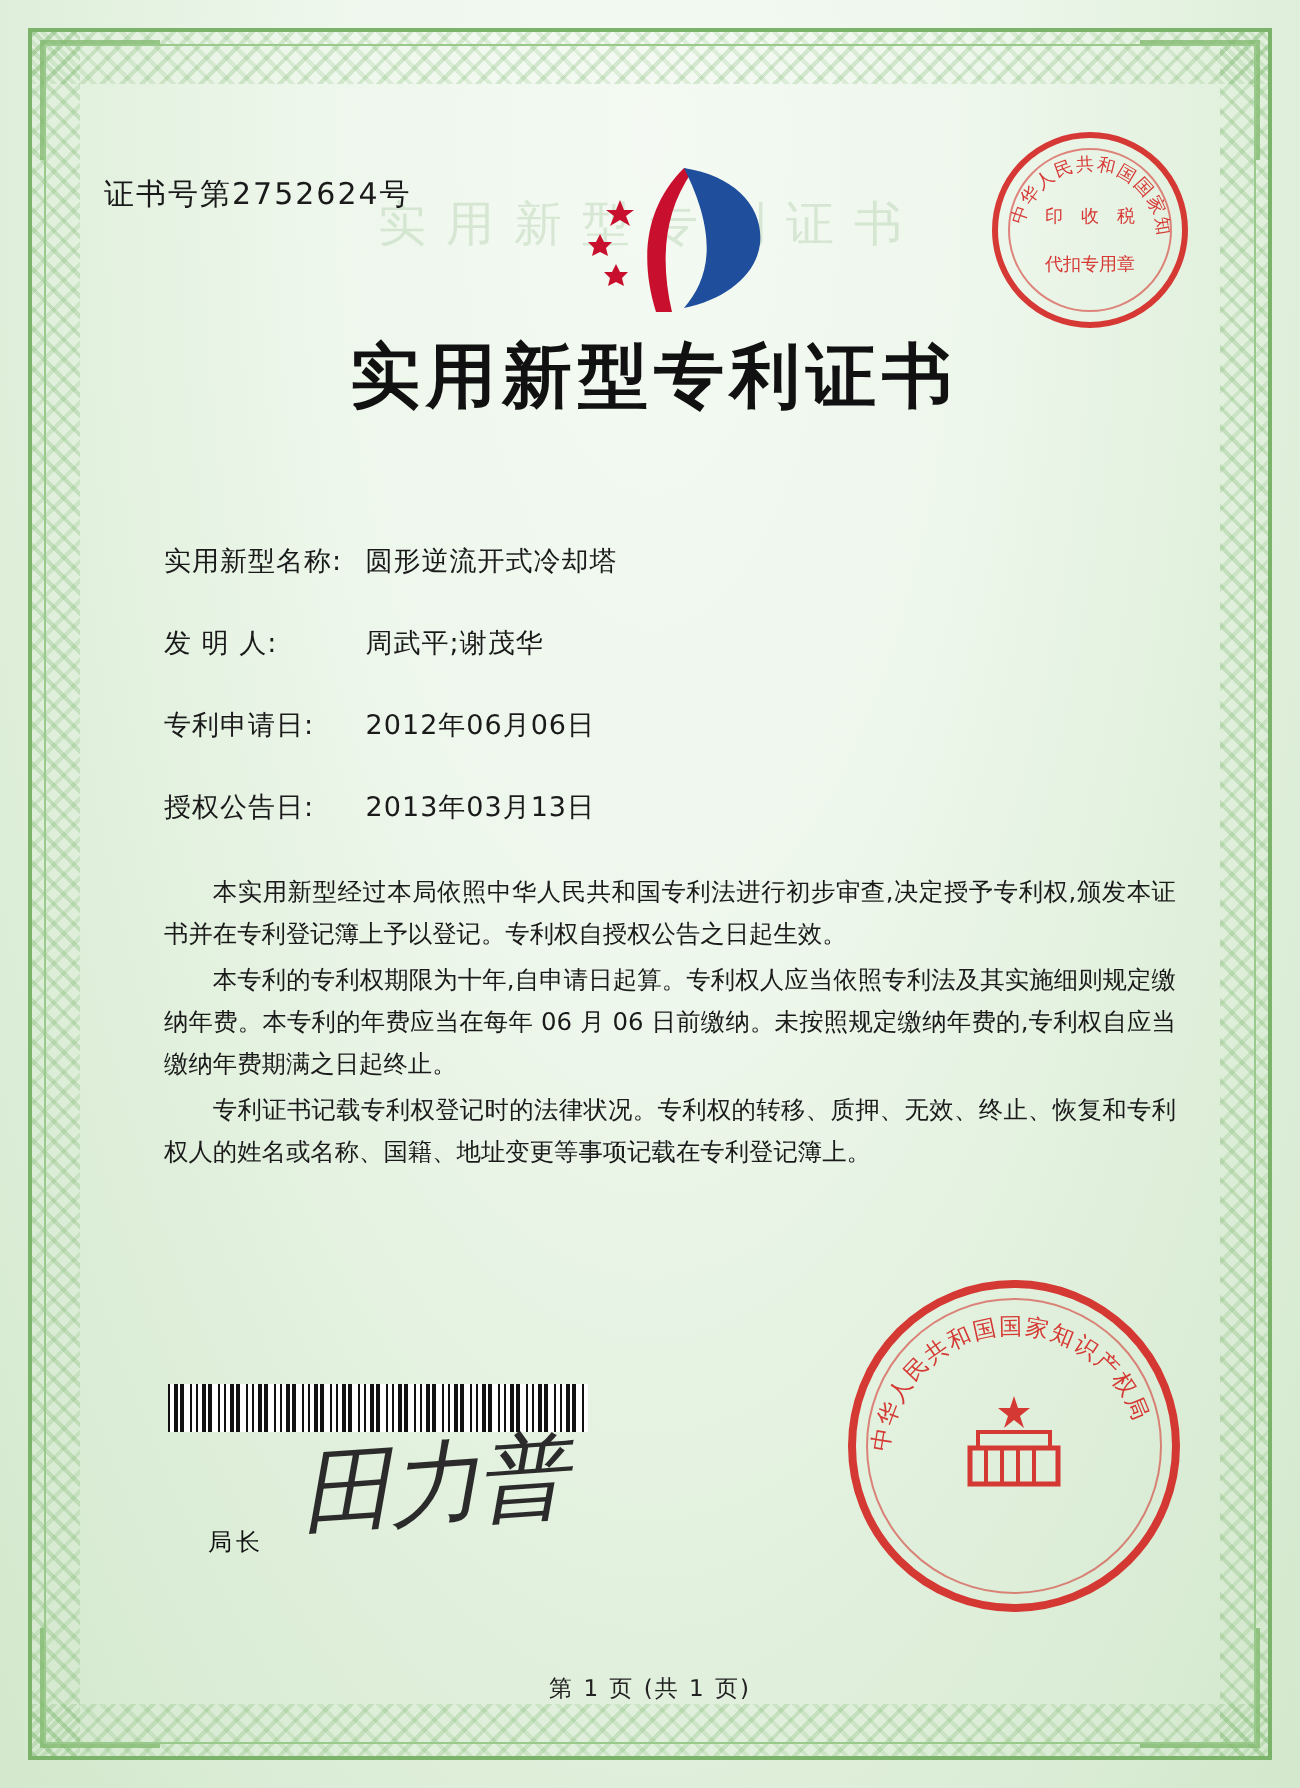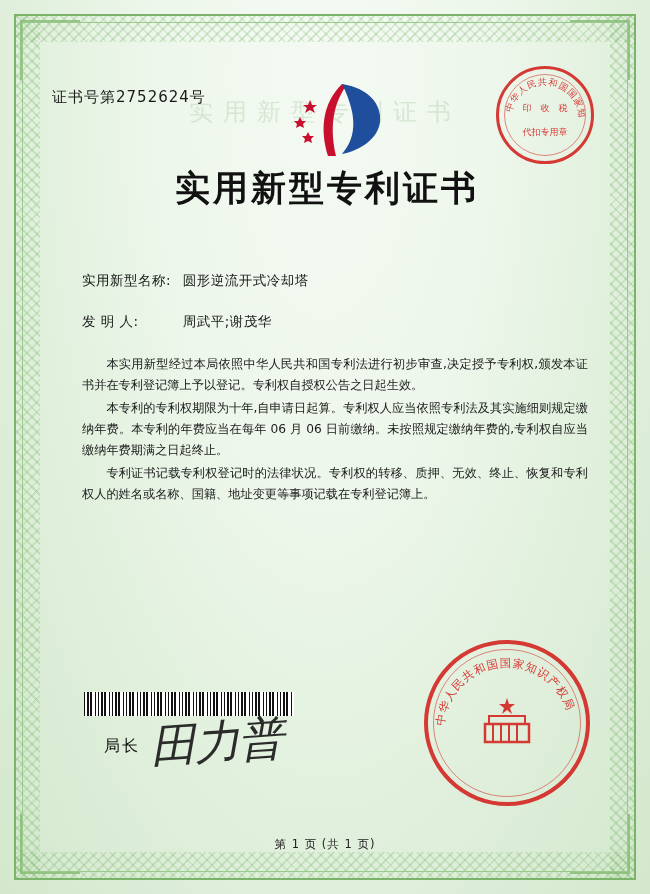--- a/index.html
+++ b/index.html
@@ -152,22 +152,22 @@
     background: repeating-linear-gradient(
       to right,
       #111 0 1px, #fff 1px 3px, #111 3px 5px, #fff 5px 6px,
       #111 6px 8px, #fff 8px 11px, #111 11px 12px, #fff 12px 14px);
   }
 
   
   .director {
     position: absolute;
     left: 104px;
-    top: 736px;
-    font-size: 16px;
+    top: 763px;
+    font-size: 12px;
     color: #111;
     letter-spacing: 2px;
   }
   .signature {
     position: absolute;
     left: 150px;
     top: 712px;
     font-size: 46px;
     color: #1b1b1b;
     font-family: "DejaVu Serif", serif;
@@ -293,20 +293,28 @@
     <div class="title">实用新型专利证书</div>
 
     <div class="fields">
       <div class="field-row">
         <span class="field-label">实用新型名称:</span>
         <span class="field-value">圆形逆流开式冷却塔</span>
       </div>
       <div class="field-row">
         <span class="field-label">发 明 人:</span>
         <span class="field-value">周武平;谢茂华</span>
+      </div>
+      <div class="field-row">
+        <span class="field-label">专利申请日:</span>
+        <span class="field-value">2012年06月06日</span>
+      </div>
+      <div class="field-row">
+        <span class="field-label">授权公告日:</span>
+        <span class="field-value">2013年03月13日</span>
       </div>
     </div>
 
     <div class="paragraphs">
       <p class="para">本实用新型经过本局依照中华人民共和国专利法进行初步审查,决定授予专利权,颁发本证书并在专利登记簿上予以登记。专利权自授权公告之日起生效。</p>
       <p class="para">本专利的专利权期限为十年,自申请日起算。专利权人应当依照专利法及其实施细则规定缴纳年费。本专利的年费应当在每年 06 月 06 日前缴纳。未按照规定缴纳年费的,专利权自应当缴纳年费期满之日起终止。</p>
       <p class="para">专利证书记载专利权登记时的法律状况。专利权的转移、质押、无效、终止、恢复和专利权人的姓名或名称、国籍、地址变更等事项记载在专利登记簿上。</p>
     </div>
   </div>
 

